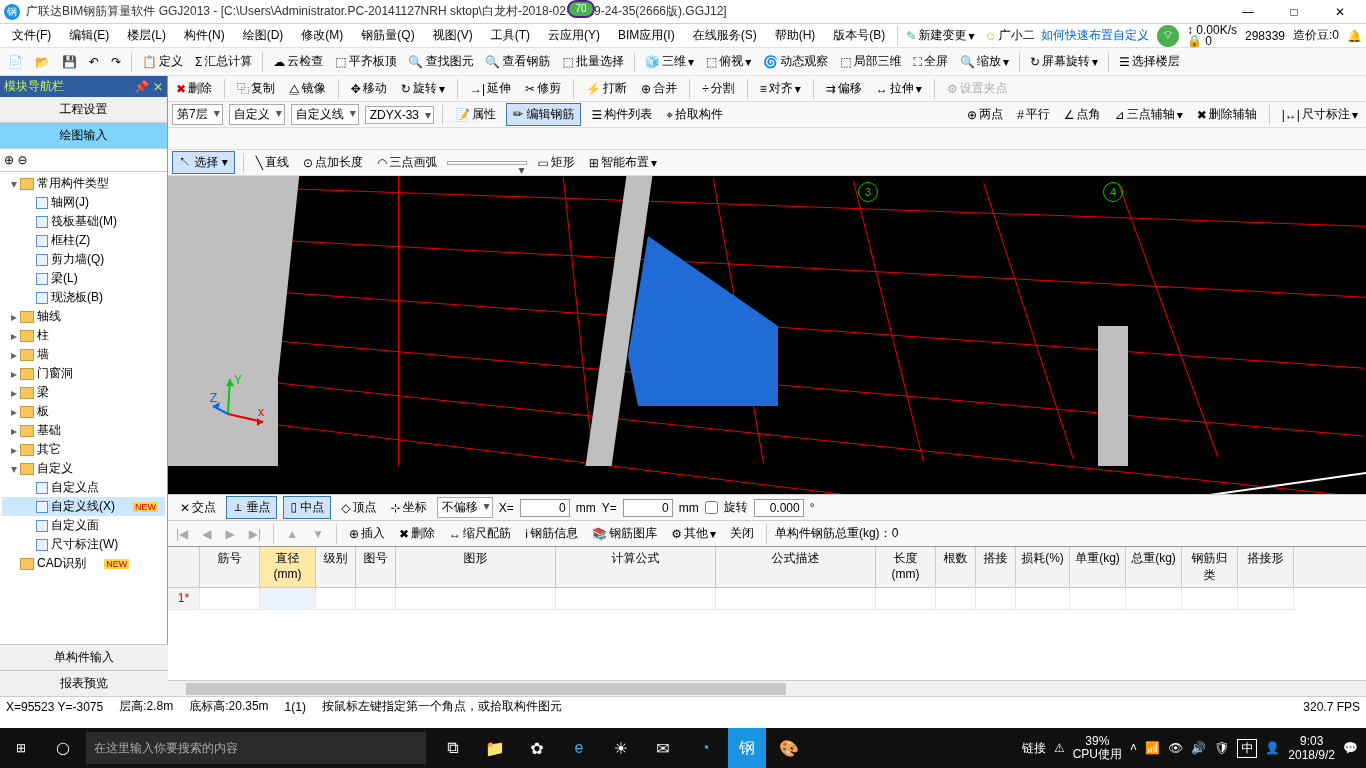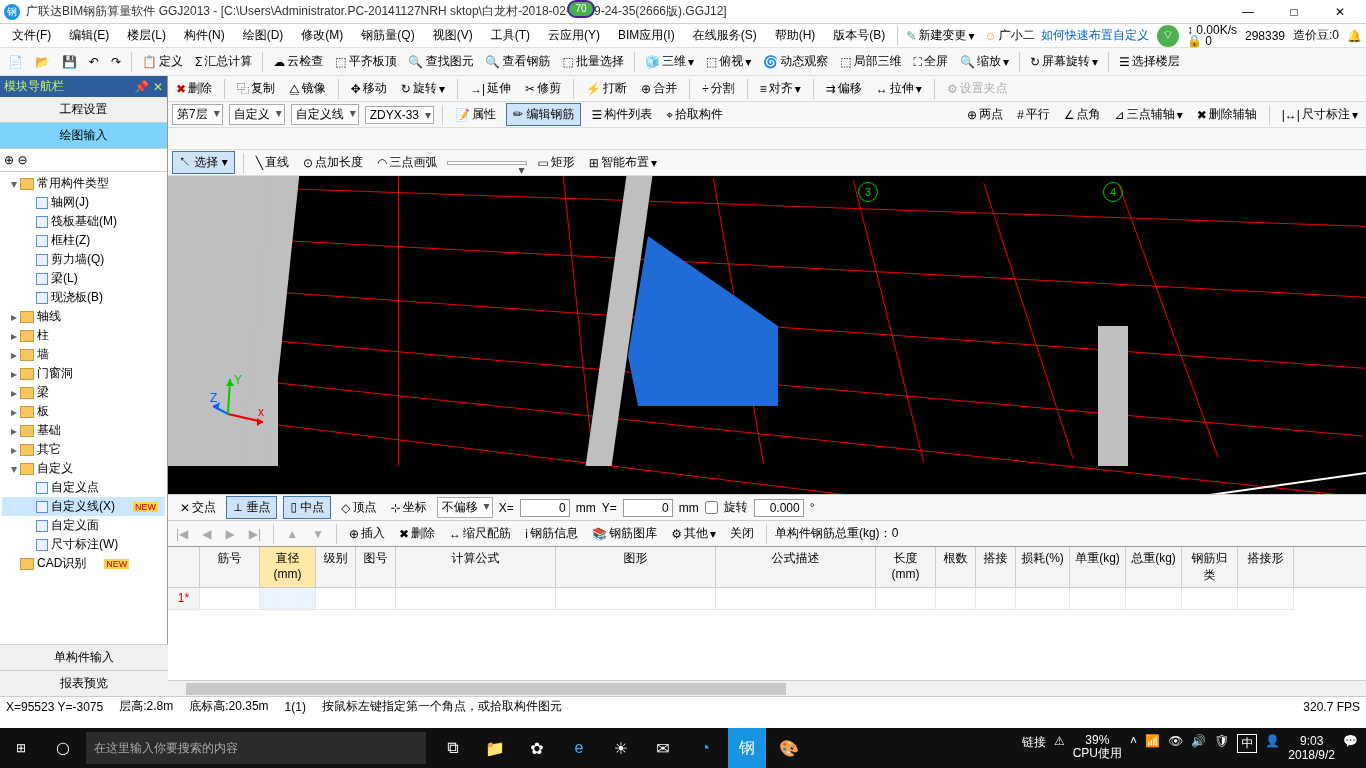--- a/index.html
+++ b/index.html
@@ -56,21 +56,21 @@
 .row-hdr { background:#f4f4f4; text-align:center; color:#c00; }
 .statusbar { height:20px; background:#fff; border-top:1px solid #ccc; display:flex; align-items:center; padding:0 6px; gap:16px; font-size:12px; }
 .statusbar .right { margin-left:auto; }
 .bottomtabs { width:168px; }
 .bottomtab { text-align:center; padding:4px; background:#f0f0f0; border-top:1px solid #ccc; cursor:pointer; }
 .taskbar { position:absolute; bottom:0; left:0; right:0; height:40px; background:#101010; display:flex; align-items:center; color:#fff; }
 .task-start { width:42px; height:40px; display:flex; align-items:center; justify-content:center; }
 .task-search { flex:0 0 340px; height:32px; background:#2b2b2b; display:flex; align-items:center; padding:0 8px; color:#aaa; margin-left:2px; }
 .task-icons { display:flex; align-items:center; gap:4px; margin-left:8px; }
 .task-icon { width:38px; height:40px; display:flex; align-items:center; justify-content:center; font-size:16px; }
-.tray { margin-left:auto; display:flex; align-items:flex-start; gap:8px; padding-right:8px; font-size:11px; }
+.tray { margin-left:auto; display:flex; align-items:center; gap:8px; padding-right:8px; font-size:11px; }
 .tray .clock { text-align:center; line-height:14px; }
 .red-x { color:#c00; }
 .btn-pressed { border:1px solid #3a76b6; background:#cfe4f8; padding:2px 6px; }
 .newtag { background:#ffd24d; color:#c00; font-size:9px; padding:0 2px; margin-left:18px; }
 .scroll-h { height:16px; background:#f0f0f0; border-top:1px solid #ccc; position:relative; }
 .scroll-thumb { position:absolute; left:18px; top:2px; height:12px; width:600px; background:#c8c8c8; }
 </style>
 </head>
 <body>
 
@@ -441,22 +441,22 @@
       <span><span>单构件钢筋总重(kg)：</span><span>0</span></span>
     </div>
 
     <div class="table-wrap">
       <div class="table-hdr" id="thdr">
           <div class="th" style="width: 32px;"></div>
           <div class="th" style="width: 60px;">筋号</div>
           <div class="th active" style="width: 56px;">直径(mm)</div>
           <div class="th" style="width: 40px;">级别</div>
           <div class="th" style="width: 40px;">图号</div>
+          <div class="th" style="width: 160px;">图形</div>
           <div class="th" style="width: 160px;">计算公式</div>
-          <div class="th" style="width: 160px;">图形</div>
           <div class="th" style="width: 160px;">公式描述</div>
           <div class="th" style="width: 60px;">长度(mm)</div>
           <div class="th" style="width: 40px;">根数</div>
           <div class="th" style="width: 40px;">搭接</div>
           <div class="th" style="width: 54px;">损耗(%)</div>
           <div class="th" style="width: 56px;">单重(kg)</div>
           <div class="th" style="width: 56px;">总重(kg)</div>
           <div class="th" style="width: 56px;">钢筋归类</div>
           <div class="th" style="width: 56px;">搭接形</div>
         </div>

